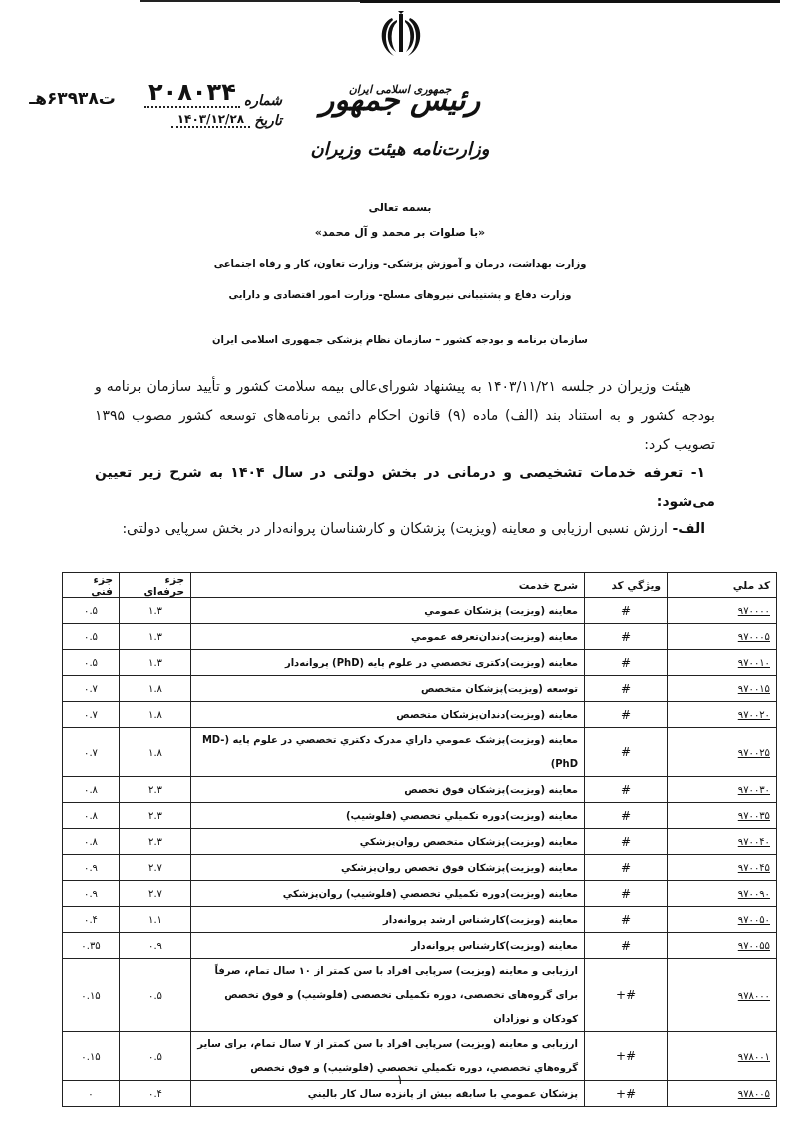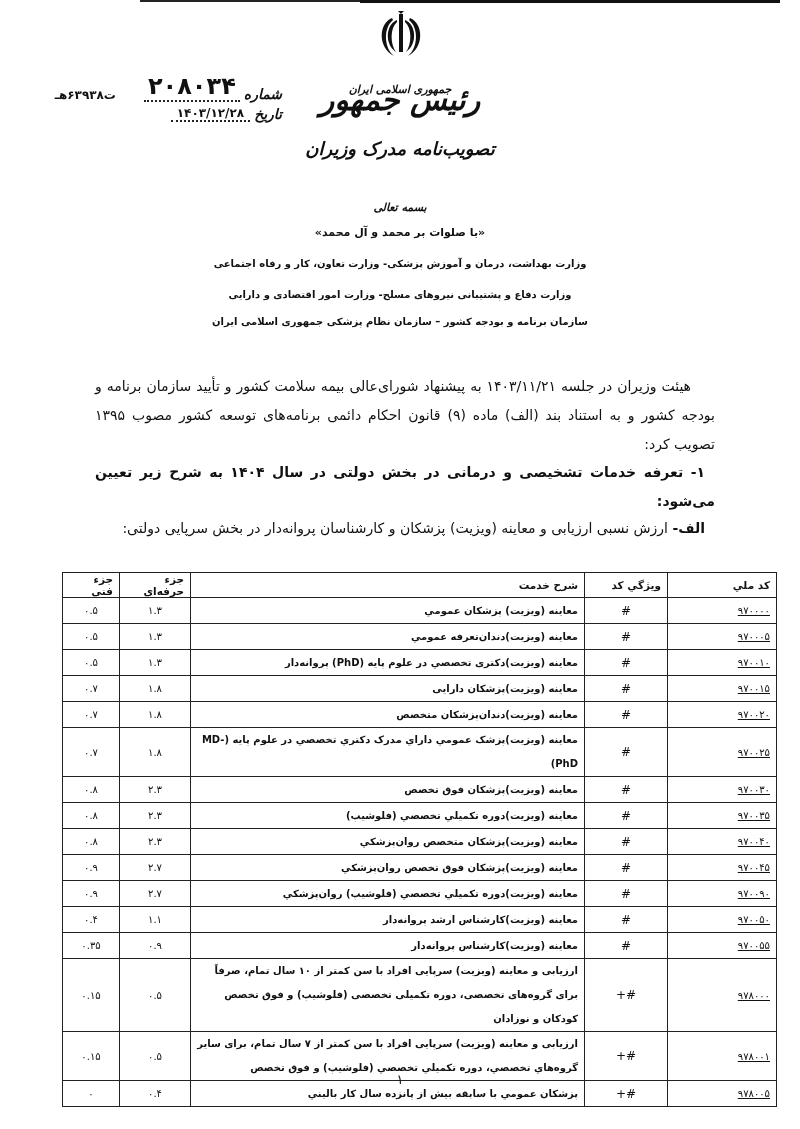--- a/index.html
+++ b/index.html
@@ -6,32 +6,32 @@
   body { width:800px; height:1129px; position:relative; overflow:hidden;
          font-family:"DejaVu Sans", sans-serif; color:#111; }
   .topline { position:absolute; left:140px; top:0; width:640px; height:2px; background:#222; }
   .topline2 { position:absolute; left:360px; top:0; width:420px; height:3px; background:#111; }
 
   .reg { position:absolute; left:12px; top:40px; width:270px; direction:rtl; }
   .reg-row { display:flex; align-items:flex-end; gap:4px; }
   .reg-label { font-family:"DejaVu Serif", serif; font-style:italic; font-weight:bold; font-size:14px; }
   .reg-number { font-family:"DejaVu Sans", sans-serif; font-weight:bold; font-size:24px; letter-spacing:2px;
                 border-bottom:2px dotted #222; padding:0 4px;margin-left:24px; }
-  .reg-attach { font-size:12px; font-weight:bold;margin-top:48px; }
+  .reg-attach { font-size:17px; font-weight:bold;margin-top:48px; }
   .reg-date { font-size:12px; font-weight:bold; border-bottom:2px dotted #222; padding:0 6px; direction:ltr; }
 
   .emblem { position:absolute; left:378px; top:10px; width:46px; height:48px; }
   .country { position:absolute; left:320px; top:60px; width:160px; text-align:center;
              font-family:"DejaVu Serif", serif; font-style:italic; font-weight:bold; font-size:11px;margin-top:23px; }
   .office { position:absolute; left:300px; top:82px; width:200px; text-align:center;
             font-family:"DejaVu Serif", serif; font-style:italic; font-weight:bold; font-size:30px; }
   .approval { position:absolute; left:300px; top:138px; width:200px; text-align:center;
               font-family:"DejaVu Serif", serif; font-style:italic; font-weight:bold; font-size:18px; }
 
-  .bismillah { position:absolute; left:300px; top:201px; width:200px; text-align:center; font-size:11px; font-weight:bold;font-style:italic; }
+  .bismillah { position:absolute; left:300px; top:201px; width:200px; text-align:center; font-size:11px; font-weight:bold; }
   .salawat { position:absolute; left:250px; top:226px; width:300px; text-align:center; font-size:11px; font-weight:bold; }
 
   .addr { position:absolute; left:130px; width:540px; text-align:center; direction:rtl;
           font-weight:bold; font-size:10px; font-family:"DejaVu Sans", sans-serif; }
 
   .para { position:absolute; left:95px; width:620px; direction:rtl; text-align:justify;
           font-size:14px; line-height:29px; font-family:"DejaVu Sans", sans-serif; }
   .para .bold { font-weight:bold; }
 
   table.tariff { position:absolute; left:62px; top:572px; width:715px; border-collapse:collapse; direction:rtl;
@@ -67,28 +67,28 @@
 <svg class="emblem" viewBox="0 0 46 48">
   <path d="M23 4 L20 1 L26 1 Z" fill="#111"></path>
   <rect x="21" y="4" width="4" height="38" fill="#111"></rect>
   <path d="M19 10 C8 14 6 34 18 42 C12 34 12 18 19 12 Z" fill="#111"></path>
   <path d="M27 10 C38 14 40 34 28 42 C34 34 34 18 27 12 Z" fill="#111"></path>
   <path d="M14 8 C0 14 0 38 16 46 C6 38 5 18 15 10 Z" fill="#111"></path>
   <path d="M32 8 C46 14 46 38 30 46 C40 38 41 18 31 10 Z" fill="#111"></path>
 </svg>
 <div class="country">جمهوری اسلامی ایران</div>
 <div class="office">رئیس جمهور</div>
-<div class="approval">تصویب‌نامه مدرک وزیران</div>
+<div class="approval">وزارت‌نامه هیئت وزیران</div>
 
 <div class="bismillah">بسمه تعالی</div>
 <div class="salawat">«با صلوات بر محمد و آل محمد»</div>
 
 <div class="addr" style="top:258px;">وزارت بهداشت، درمان و آموزش پزشکی- وزارت تعاون، کار و رفاه اجتماعی</div>
 <div class="addr" style="top:289px;">وزارت دفاع و پشتیبانی نیروهای مسلح- وزارت امور اقتصادی و دارایی</div>
-<div class="addr" style="top:316px;">سازمان برنامه و بودجه کشور – سازمان نظام پزشکی جمهوری اسلامی ایران</div>
+<div class="addr" style="top:334px;">سازمان برنامه و بودجه کشور – سازمان نظام پزشکی جمهوری اسلامی ایران</div>
 
 <div class="para" style="top:372px; text-indent:24px;">هیئت وزیران در جلسه ۱۴۰۳/۱۱/۲۱ به پیشنهاد شورای‌عالی بیمه سلامت کشور و تأیید سازمان برنامه و بودجه کشور و به استناد بند (الف) ماده (۹) قانون احکام دائمی برنامه‌های توسعه کشور مصوب ۱۳۹۵ تصویب کرد:</div>
 <div class="para" style="top:458px; text-indent:10px;">
   <span class="bold">۱- تعرفه خدمات تشخیصی و درمانی در بخش دولتی در سال ۱۴۰۴ به شرح زیر تعیین می‌شود:</span>
 </div>
 <div class="para" style="top:514px; text-indent:10px;">
   <span class="bold">الف-</span>
   <span>ارزش نسبی ارزیابی و معاینه (ویزیت) پزشکان و کارشناسان پروانه‌دار در بخش سرپایی دولتی:</span>
 </div>
 
@@ -120,21 +120,21 @@
       <tr>
         <td class="code">۹۷۰۰۱۰</td>
         <td class="feat">#</td>
         <td class="desc">معاینه (ویزیت)دکتری تخصصي در علوم پایه (PhD) پروانه‌دار</td>
         <td class="prof">۱.۳</td>
         <td class="tech">۰.۵</td>
       </tr>
       <tr>
         <td class="code">۹۷۰۰۱۵</td>
         <td class="feat">#</td>
-        <td class="desc">معاینه (ویزیت)پزشکان دارایی</td>
+        <td class="desc">توسعه (ویزیت)پزشکان متخصص</td>
         <td class="prof">۱.۸</td>
         <td class="tech">۰.۷</td>
       </tr>
       <tr>
         <td class="code">۹۷۰۰۲۰</td>
         <td class="feat">#</td>
         <td class="desc">معاینه (ویزیت)دندان‌پزشکان متخصص</td>
         <td class="prof">۱.۸</td>
         <td class="tech">۰.۷</td>
       </tr>

